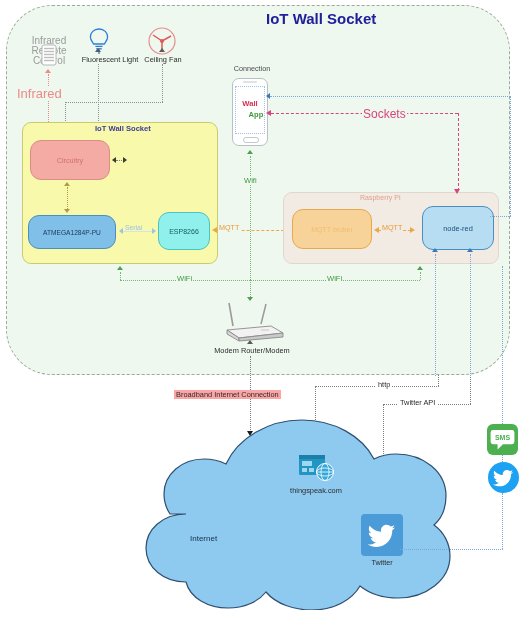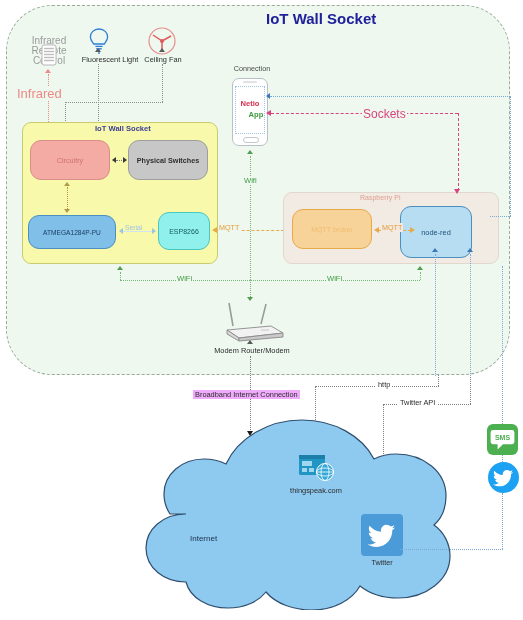--- a/index.html
+++ b/index.html
@@ -41,21 +41,21 @@
 
   
   #rpi-box{left:283px;top:192px;width:216px;height:72px;
        background:#f2ebe4;border:1px solid #e2d7cc;border-radius:9px;
        box-sizing:border-box;}
   #rpi-title{left:360px;top:194px;width:100px;color:#e0a08f;
        font-size:7px;}
   #mqtt-broker{left:292px;top:209px;width:80px;height:40px;
        background:#f8d399;border:1px solid #e8a949;color:#f0bc72;
        font-size:7px;}
-  #node-red{left:400px;top:206px;width:72px;height:52px;
+  #node-red{left:422px;top:206px;width:72px;height:44px;
        background:#b6ddf2;border:1.2px solid #4b8fc0;color:#1d4f7a;
        font-size:7.4px;}
 
   
   .lbl{font-size:7.2px;color:#4a4a4a;}
   .lbl-green{font-size:7.6px;color:#3f9a3f;}
   .lbl-orange{font-size:7.2px;color:#e89a36;}
   .lbl-pink{font-size:12px;color:#d8457e;}
   .lbl-red{font-size:13px;color:#ec8a86;}
   .lbl-grey{font-size:10px;color:#9a9a9a;margin-top:16px;}
@@ -196,23 +196,20 @@
   <div class="abs hdash" style="left:65px;top:102px;width:98px;"></div>
   <div class="abs vdash" style="left:65px;top:102px;height:31px;"></div>
   <div class="abs arr arr-d" style="left:62px;top:133px;"></div>
 
   <div class="abs" id="socket-box"></div>
   <div class="abs" id="socket-box-title">IoT Wall Socket</div>
 
   <div class="abs node" id="circuitry">
     <span>Circuitry</span>
   </div>
-  <div class="abs node" id="switches">
-    <span>Physical Switches</span>
-  </div>
   <div class="abs node" id="atmega">
     <span>ATMEGA1284P-PU</span>
   </div>
   <div class="abs node" id="esp">
     <span>ESP8266</span>
   </div>
 
   <div class="abs arr arr-l-k" style="left:112px;top:157px;"></div>
   <div class="abs hdash-k" style="left:116px;top:160px;width:8px;"></div>
   <div class="abs arr arr-r-k" style="left:123px;top:157px;"></div>
@@ -244,21 +241,21 @@
   <div class="abs hdash-o" style="left:379px;top:230px;width:32px;"></div>
   <div class="abs arr arr-r-o" style="left:410px;top:227px;"></div>
   <div class="abs lbl-orange" style="left:381px;top:223px;background:#f2ebe4;padding:0 1px;">MQTT</div>
 
   <div class="abs lbl" style="left:226px;top:64px;width:52px;text-align:center;">Connection</div>
   <div class="abs" id="phone"></div>
   <div class="abs" id="phone-speaker"></div>
   <div class="abs" id="phone-screen"></div>
   <div class="abs" id="phone-home"></div>
   <div class="abs" id="netio-label">
-    <div class="n1">Netio</div>
+    <div class="n1">Wall</div>
     <div class="n2">App</div>
   </div>
 
   <div class="abs arr arr-l-b" style="left:266px;top:93px;"></div>
   <div class="abs hdash-b" style="left:270px;top:96px;width:240px;"></div>
   <div class="abs vdash-b" style="left:510px;top:96px;height:120px;"></div>
   <div class="abs hdash-b" style="left:490px;top:216px;width:21px;"></div>
 
   <div class="abs arr arr-l-p" style="left:266px;top:110px;"></div>
   <div class="abs hdash-p" style="left:271px;top:113px;width:187px;"></div>
@@ -288,21 +285,21 @@
     <line x1="44" y1="24" x2="49" y2="4" stroke="#9b9b9b" stroke-width="1.6"></line>
     <polygon points="10,30 54,26 66,33 22,38" fill="#f2f2f2" stroke="#8a8a8a" stroke-width="0.9"></polygon>
     <polygon points="10,30 10,34 22,41 22,38" fill="#d8d8d8" stroke="#8a8a8a" stroke-width="0.9"></polygon>
     <polygon points="22,38 66,33 66,37 22,41" fill="#c9c9c9" stroke="#8a8a8a" stroke-width="0.9"></polygon>
     <line x1="44" y1="30" x2="52" y2="30" stroke="#bdbdbd" stroke-width="0.8"></line>
   </svg>
   <div class="abs lbl-dark" style="left:206px;top:346px;width:92px;text-align:center;">Modem Router/Modem</div>
   <div class="abs arr arr-u" style="left:247px;top:340px;"></div>
 
   <div class="abs vdash-k" style="left:250px;top:356px;height:76px;"></div>
-  <div class="abs lbl-dark" style="left:193px;top:390px;background:#f0abfc;padding:0 2px;">Broadband Internet Connection</div>
+  <div class="abs lbl-dark" style="left:174px;top:390px;background:#fca5a5;padding:0 2px;">Broadband Internet Connection</div>
   <div class="abs arr arr-d-blk" style="left:247px;top:431px;"></div>
 
   <div class="abs vdash-k" style="left:438px;top:375px;height:11px;"></div>
   <div class="abs hdash-k" style="left:315px;top:386px;width:124px;"></div>
   <div class="abs lbl-dark" style="left:376px;top:380px;background:#ffffff;padding:0 2px;">http</div>
   <div class="abs vdash-k" style="left:315px;top:386px;height:68px;"></div>
   <div class="abs arr" style="left:312px;top:453px;border-left:3px solid transparent;border-right:3px solid transparent;border-top:4.6px solid #2f5c8f;"></div>
 
   <div class="abs vdash-k" style="left:470px;top:375px;height:29px;"></div>
   <div class="abs hdash-k" style="left:383px;top:404px;width:88px;"></div>

